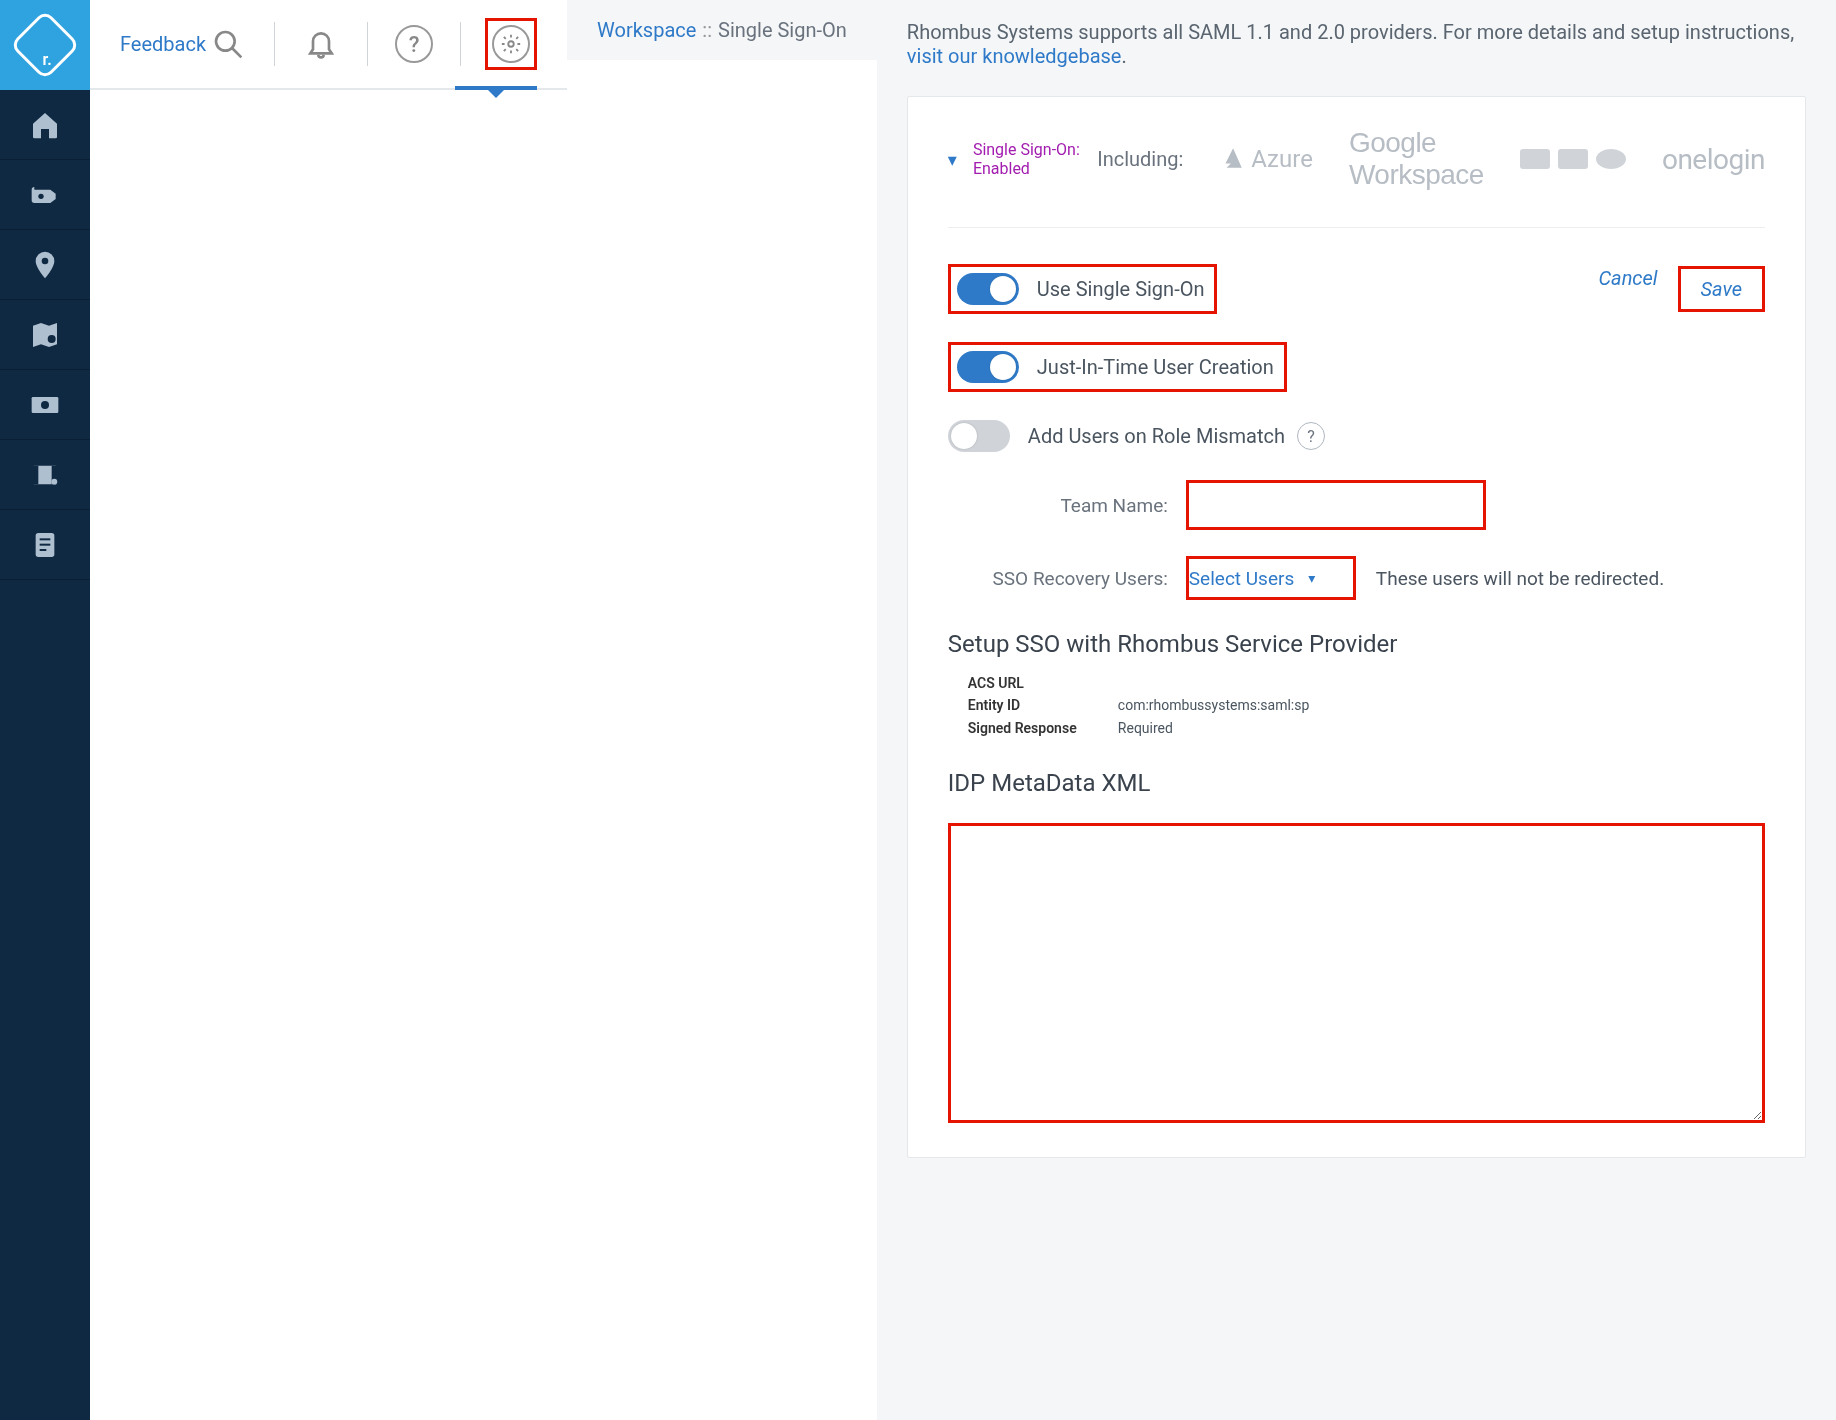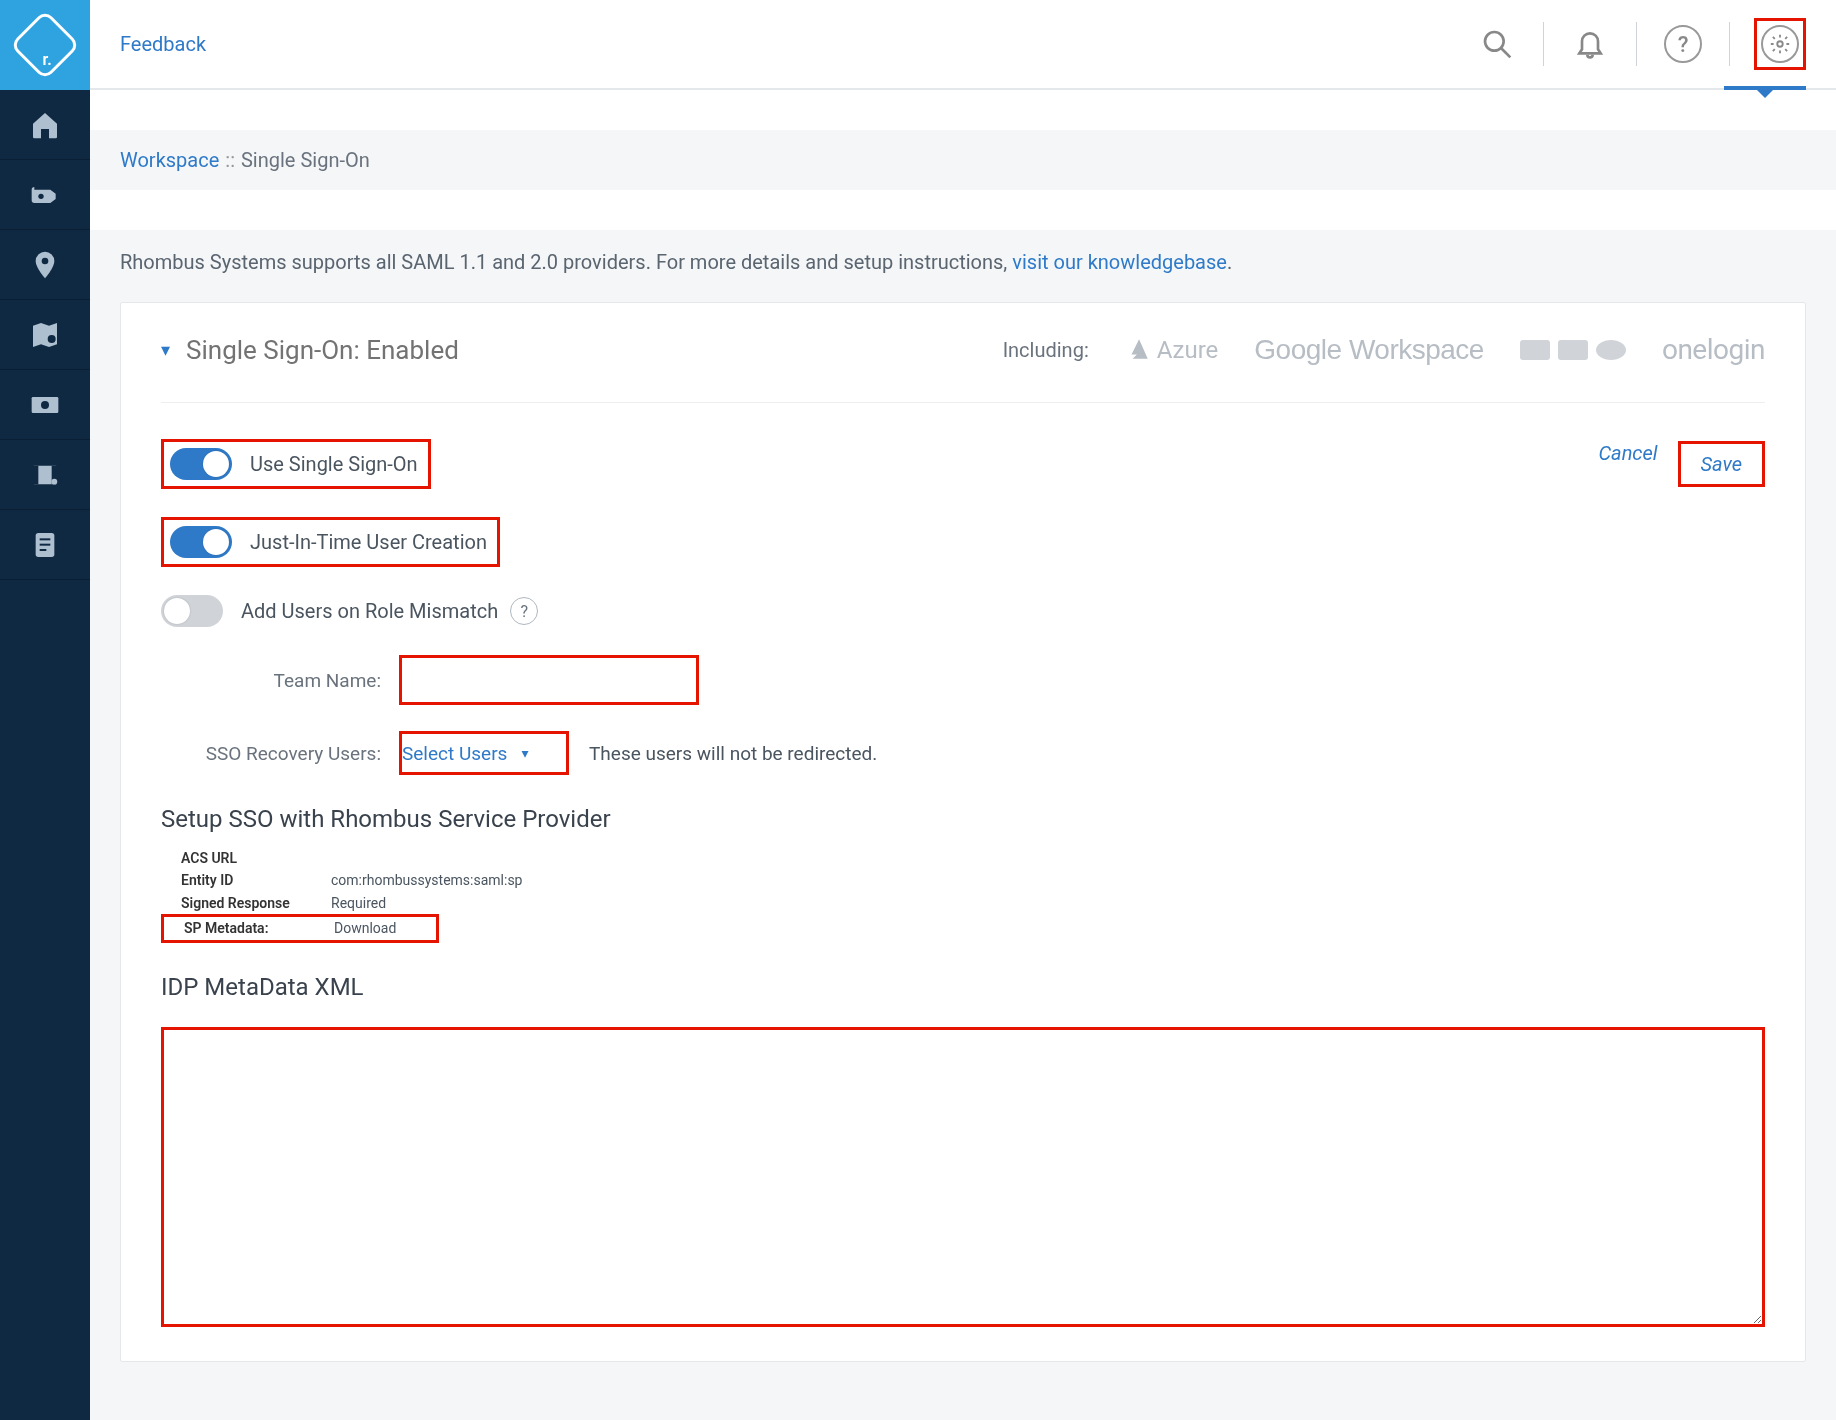--- a/index.html
+++ b/index.html
@@ -46,21 +46,21 @@
   .nav-item {
     width: 90px; height: 70px;
     display: flex; align-items: center; justify-content: center;
     border-bottom: 1px solid #0a1f33;
     color: #8ea5bb;
     cursor: pointer;
   }
   .nav-item svg { width: 32px; height: 32px; fill: #aebfd0; }
 
   
-  .main { flex: 1; display: flex; flex-direction: column; gap: 40px; }
+  .main { flex: 1; display: flex; flex-direction: row; }
 
   .topbar {
     height: 90px;
     border-bottom: 2px solid #e5e8eb;
     display: flex; align-items: center;
     padding: 0 30px;
     position: relative;
   }
   .feedback {
     color: #2f7ac8;
@@ -145,22 +145,22 @@
     padding-bottom: 36px;
     margin-bottom: 36px;
   }
   .expand-caret {
     color: #2f7ac8;
     font-size: 18px;
     margin-right: 16px;
     cursor: pointer;
   }
   .sso-title {
-    font-size: 26px;
-    color: #737373;
+    font-size: 16px;
+    color: #a21caf;
   }
   .providers {
     margin-left: auto;
     display: flex; align-items: center; gap: 36px;
     color: #b7bdc4;
     font-size: 20px;
   }
   .providers .including { color: #6a737d; }
   .prov-txt { font-size: 28px; letter-spacing: -0.5px; }
   .google-ws { font-family: Arial, sans-serif; }
@@ -456,24 +456,20 @@
             <span class="k">ACS URL</span>
           </div>
           <div class="sp-row">
             <span class="k">Entity ID</span>
             <span class="v">com:rhombussystems:saml:sp</span>
           </div>
           <div class="sp-row">
             <span class="k">Signed Response</span>
             <span class="v">Required</span>
           </div>
-          <div class="sp-row redb">
-            <span class="k">SP Metadata:</span>
-            <span class="v download-link">Download</span>
-          </div>
         </div>
 
         
         <div class="section-title">IDP MetaData XML</div>
         <textarea class="xml-area" style=""></textarea>
 
       </div>
     </div>
   </div>
 </div>

